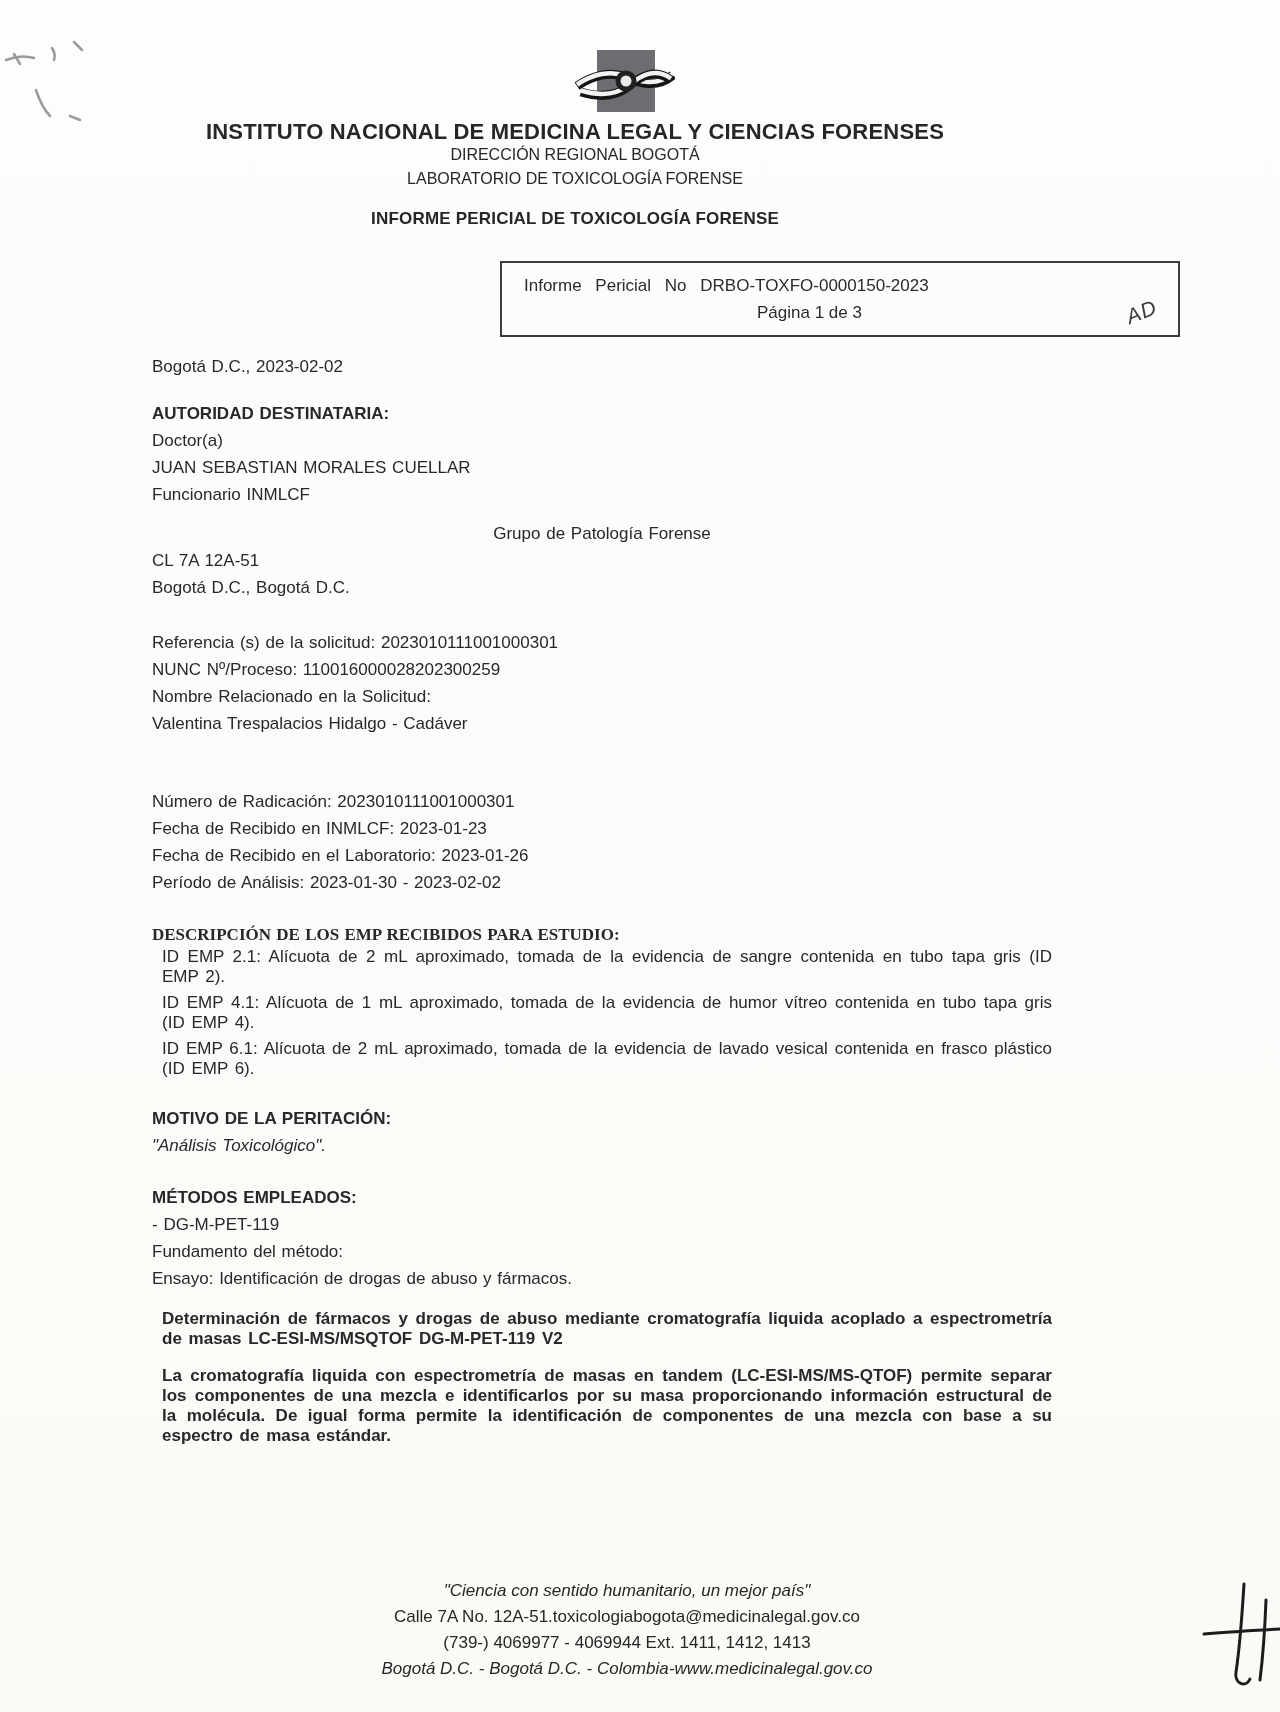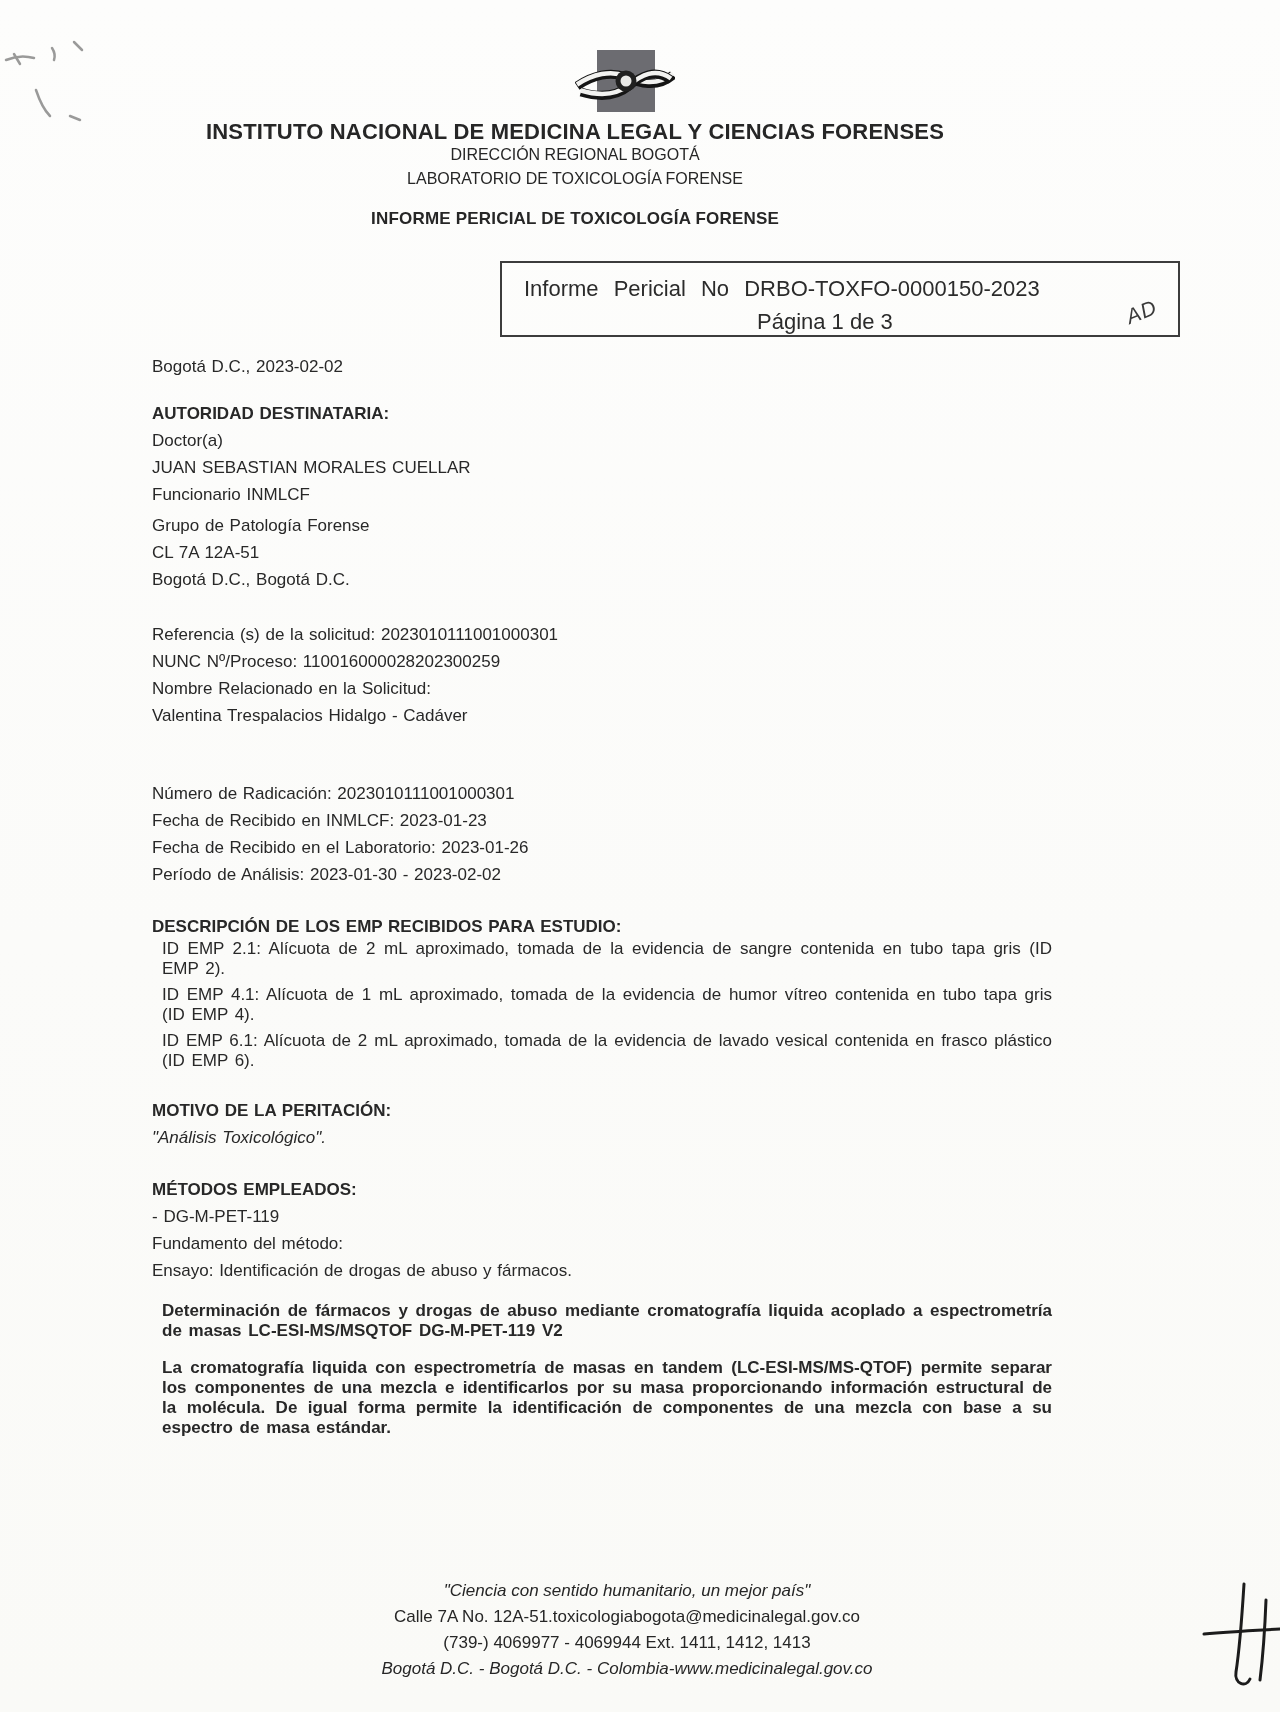--- a/index.html
+++ b/index.html
@@ -16,34 +16,34 @@
     532px 948px 1px #ascii,758px 1092px 1px #a5a5a5,532px 1162px 1px #9e9e9e,
     942px 1428px 1px #a2a2a2,618px 1438px 1px #989898,450px 868px 1px #a7a7a7;}
   .pencil{position:absolute;left:0;top:20px;opacity:.55;}
   .logo{position:absolute;left:575px;top:48px;width:100px;height:66px;}
   .header{position:absolute;left:65px;top:121px;width:1020px;text-align:center;}
   .org{font-size:22px;font-weight:bold;letter-spacing:.2px;line-height:22px;}
   .dir{font-size:16px;line-height:22px;margin-top:1px;}
   .lab{font-size:16px;line-height:22px;margin-top:2px;}
   .rtitle{font-size:17px;font-weight:bold;line-height:20px;margin-top:19px;letter-spacing:.2px;}
   .rbox{position:absolute;left:500px;top:261px;width:676px;height:72px;border:2px solid #3c3c3c;
-    font-size:22px;color:#2b2b2b;}
+    font-size:17px;color:#2b2b2b;}
   .rbox .l1{margin:13px 0 0 22px;word-spacing:9px;}
   .rbox .l2{margin:7px 0 0 255px;}
   .hand-ad{position:absolute;left:1126px;top:300px;font-size:21px;font-style:italic;color:#3a3a3a;
     transform:rotate(-22deg);letter-spacing:1px;}
   .main{position:absolute;left:152px;top:353px;width:900px;font-size:17px;color:#282828;}
   .line{line-height:27px;word-spacing:1px;}
   .b{font-weight:bold;}
   .it{font-style:italic;}
   .para{line-height:20px;text-align:justify;word-spacing:2px;margin-left:10px;}
-  .mt6{margin-top:6px;} .mt12{margin-top:4px;} .mt17{margin-top:17px;font-weight:bold;} .mt20{margin-top:20px;}
+  .mt6{margin-top:6px;} .mt12{margin-top:12px;text-align:center;} .mt17{margin-top:17px;font-weight:bold;} .mt20{margin-top:20px;}
   .mt25{margin-top:25px;} .mt26{margin-top:26px;} .mt27{margin-top:27px;} .mt28{margin-top:28px;}
   .mt51{margin-top:51px;}
-  .desc-head{line-height:24px;}
+  .desc-head{line-height:24px;font-family:Liberation Serif, serif;}
   .footer{position:absolute;left:152px;top:1578px;width:950px;text-align:center;font-size:17px;}
   .footer div{line-height:26px;}
   .sig{position:absolute;left:1196px;top:1576px;}
 </style>
 </head>
 <body>
 
 <div class="page">
 
   <div class="noise"></div>

